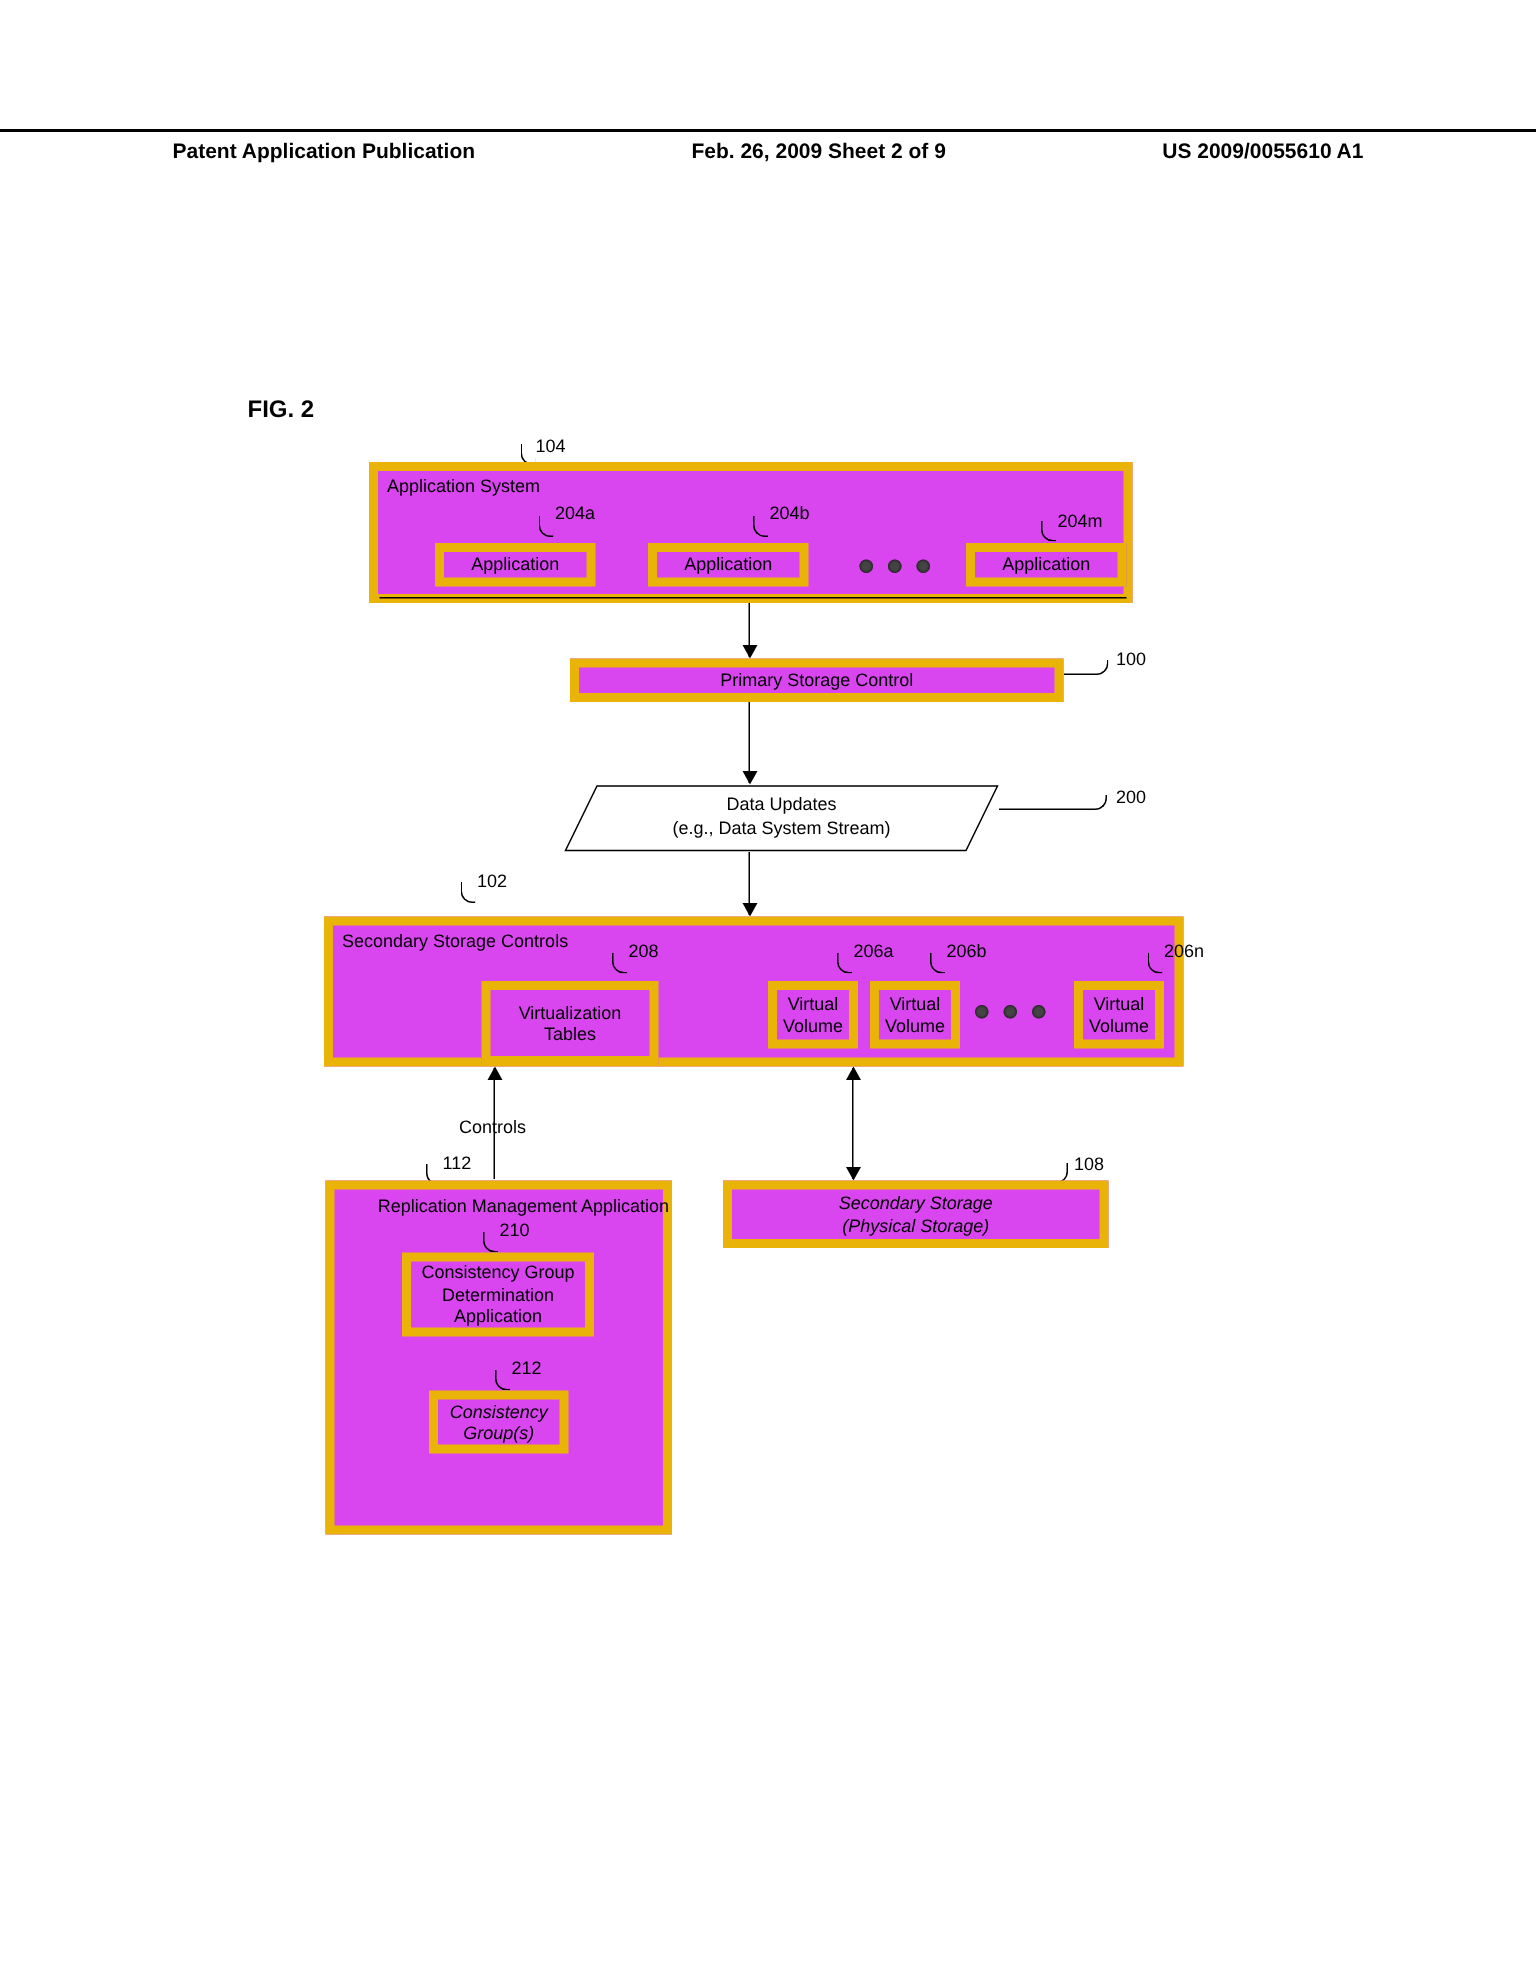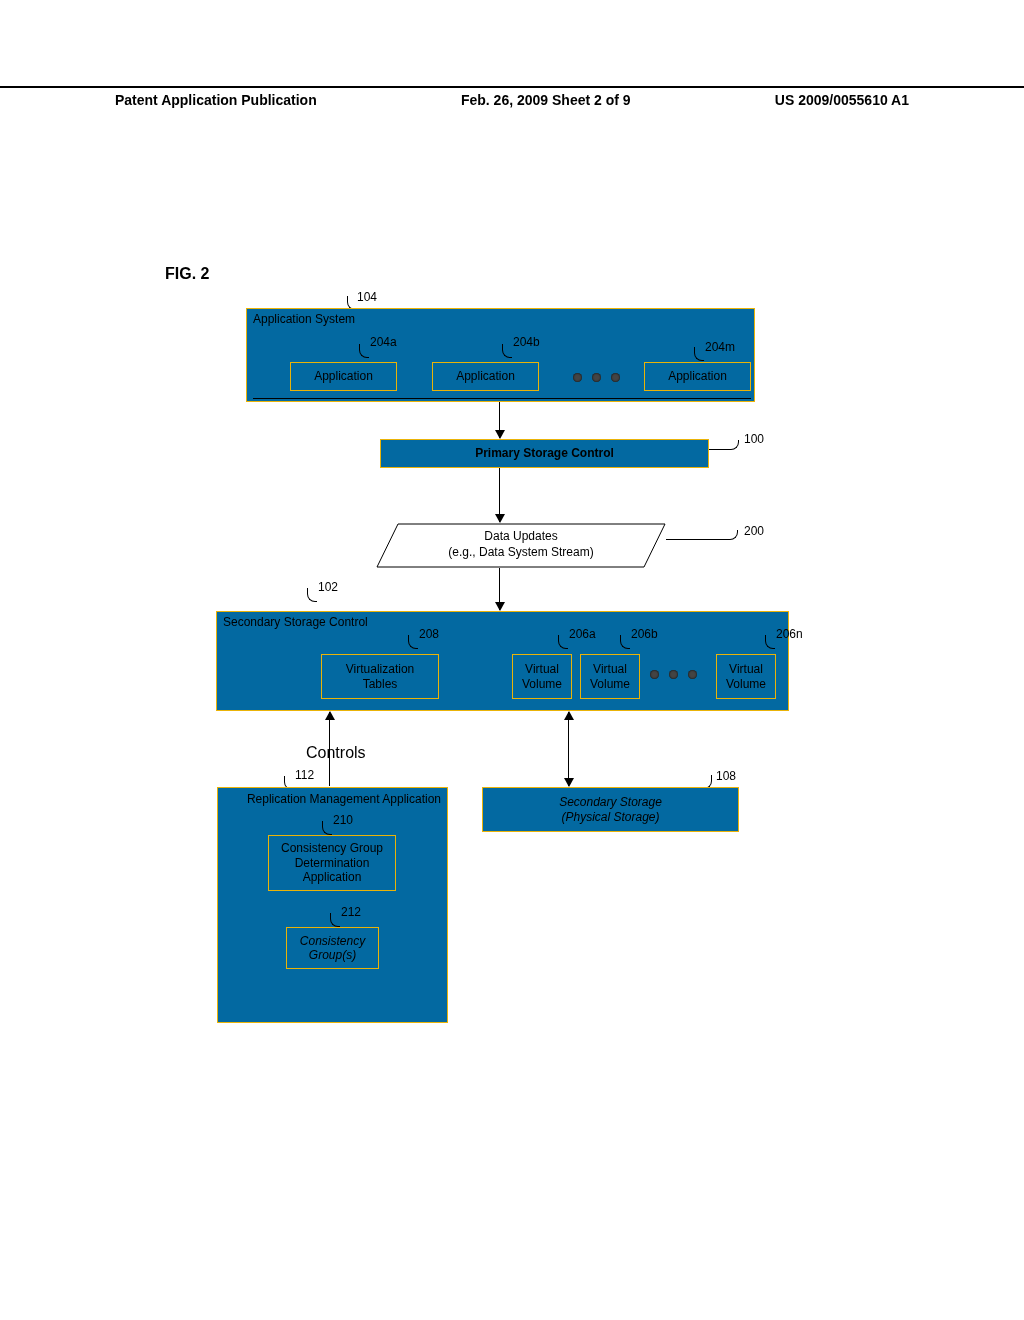--- a/index.html
+++ b/index.html
@@ -35,33 +35,33 @@
   .fig-title {
     position: absolute;
     left: 165px;
     top: 265px;
     font-size: 16px;
     font-weight: bold;
   }
   
   .box {
     position: absolute;
-    border: 1px solid #eab308;
-    background: #0369a1;
+    border: 6px solid #eab308;
+    background: #d946ef;
     text-align: center;
     display: flex;
     align-items: center;
     justify-content: center;
     flex-direction: column;
     font-size: 12px;
     line-height: 1.2;
   }
   .outer-label {
     position: absolute;
-    font-size: 16px;
+    font-size: 12px;
     text-align: center;
   }
   .label-ref {
     position: absolute;
     font-size: 12px;
   }
   
   .leader {
     position: absolute;
     border-left: 1px solid #000;
@@ -184,21 +184,21 @@
   <div class="box" style="left:644px; top:362px; width:107px; height:29px;">
     <span>Application</span>
   </div>
   <div class="label-ref" style="left:705px; top:340px;">204m</div>
   <div class="leader" style="left:694px; top:347px;"></div>
 
   <div class="hr-line" style="left:253px; top:398px; width:498px;"></div>
 
   <div class="vline arrow-down" style="left:499px; top:402px; height:36px;"></div>
 
-  <div class="box" style="left:380px; top:439px; width:329px; height:29px;font-weight:bold;">
+  <div class="box" style="left:380px; top:439px; width:329px; height:29px;">
     <span>Primary Storage Control</span>
   </div>
   <div class="label-ref" style="left:744px; top:432px;">100</div>
   <div class="leader r" style="left:709px; top:440px; width:30px; height:10px;"></div>
 
   <div class="vline arrow-down" style="left:499px; top:468px; height:54px;"></div>
 
   <div class="parallelogram" style="left:376px; top:523px; width:290px; height:45px;">
     <svg width="290" height="45" viewBox="0 0 290 45">
       <polygon points="22,1 289,1 268,44 1,44" fill="#fff" stroke="#000" stroke-width="1"></polygon>
@@ -210,24 +210,24 @@
   </div>
   <div class="label-ref" style="left:744px; top:524px;">200</div>
   <div class="leader r" style="left:666px; top:530px; width:72px; height:10px;"></div>
 
   <div class="vline arrow-down" style="left:499px; top:568px; height:42px;"></div>
 
   <div class="label-ref" style="left:318px; top:580px;">102</div>
   <div class="leader" style="left:307px; top:588px;"></div>
 
   <div class="box" style="left:216px; top:611px; width:573px; height:100px;">
-    <div class="inner-title">Secondary Storage Control</div>
-  </div>
-
-  <div class="box" style="left:321px; top:654px; width:118px; height:45px;">
+    <div class="inner-title">Secondary Storage Controls</div>
+  </div>
+
+  <div class="box" style="left:321px; top:654px; width:118px; height:56px;">
     <span style="white-space:pre-line;">Virtualization
 Tables</span>
   </div>
   <div class="label-ref" style="left:419px; top:627px;">208</div>
   <div class="leader" style="left:408px; top:635px;"></div>
 
   <div class="box" style="left:512px; top:654px; width:60px; height:45px;">
     <span style="white-space:pre-line;">Virtual
 Volume</span>
   </div>

